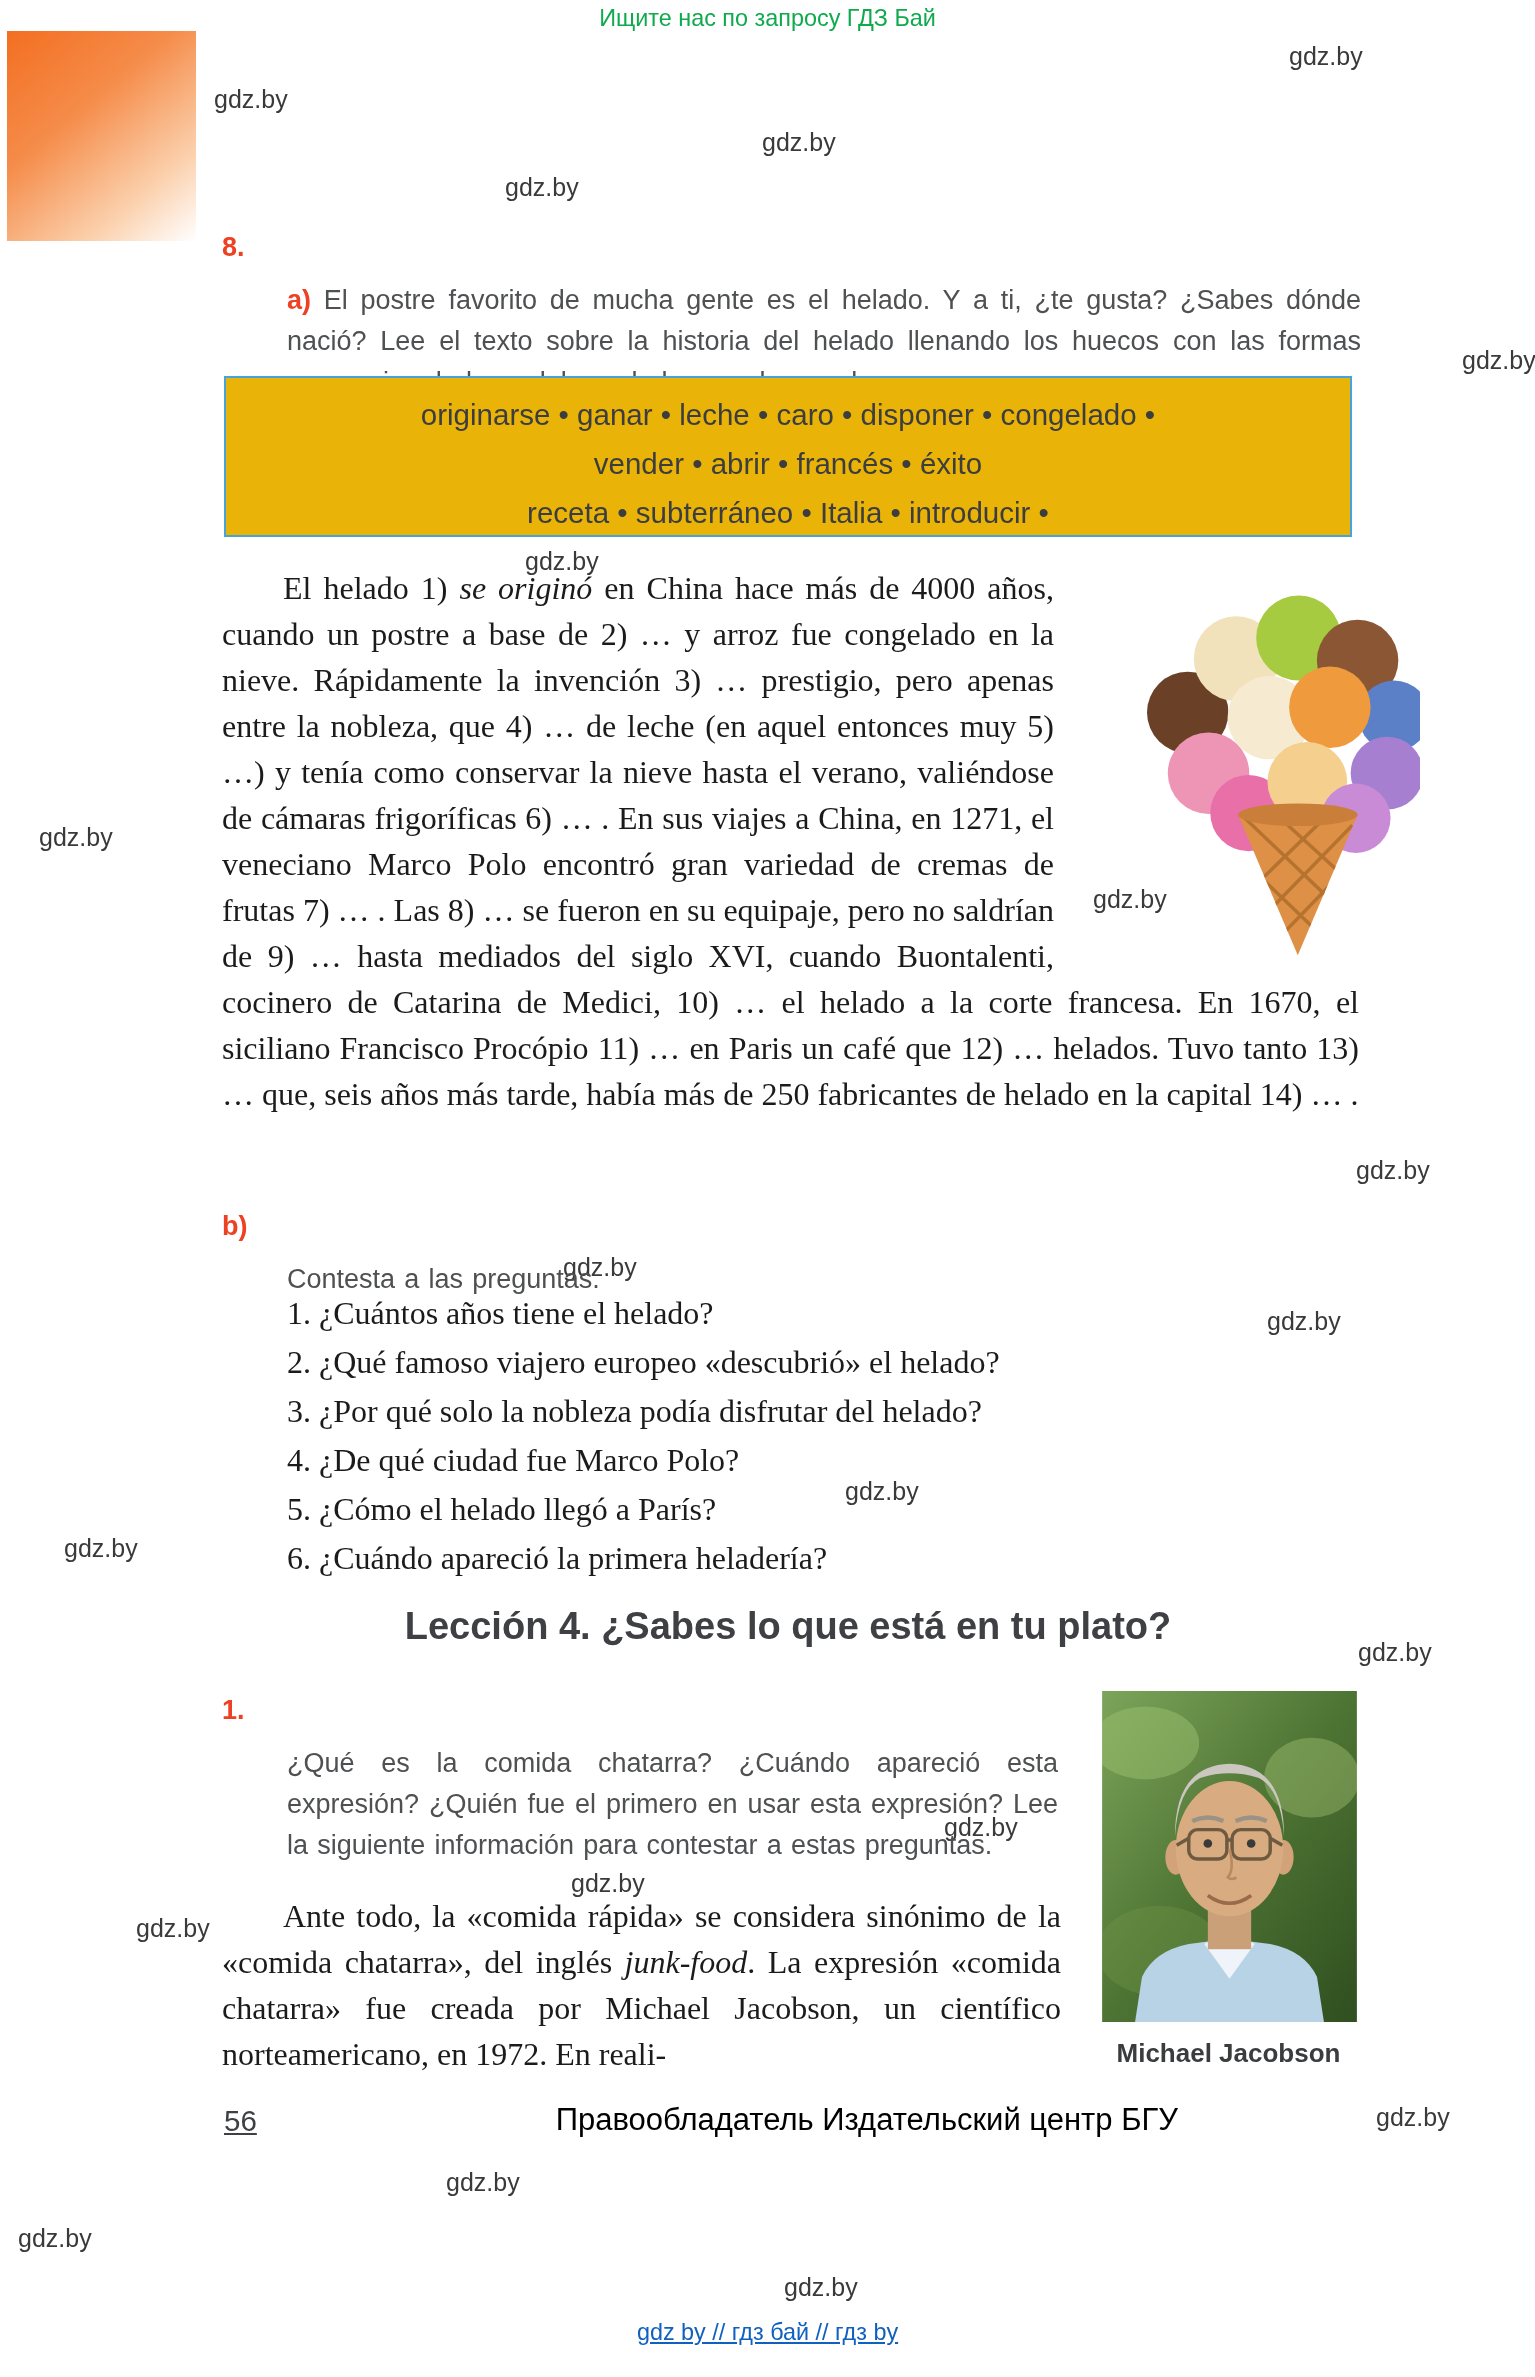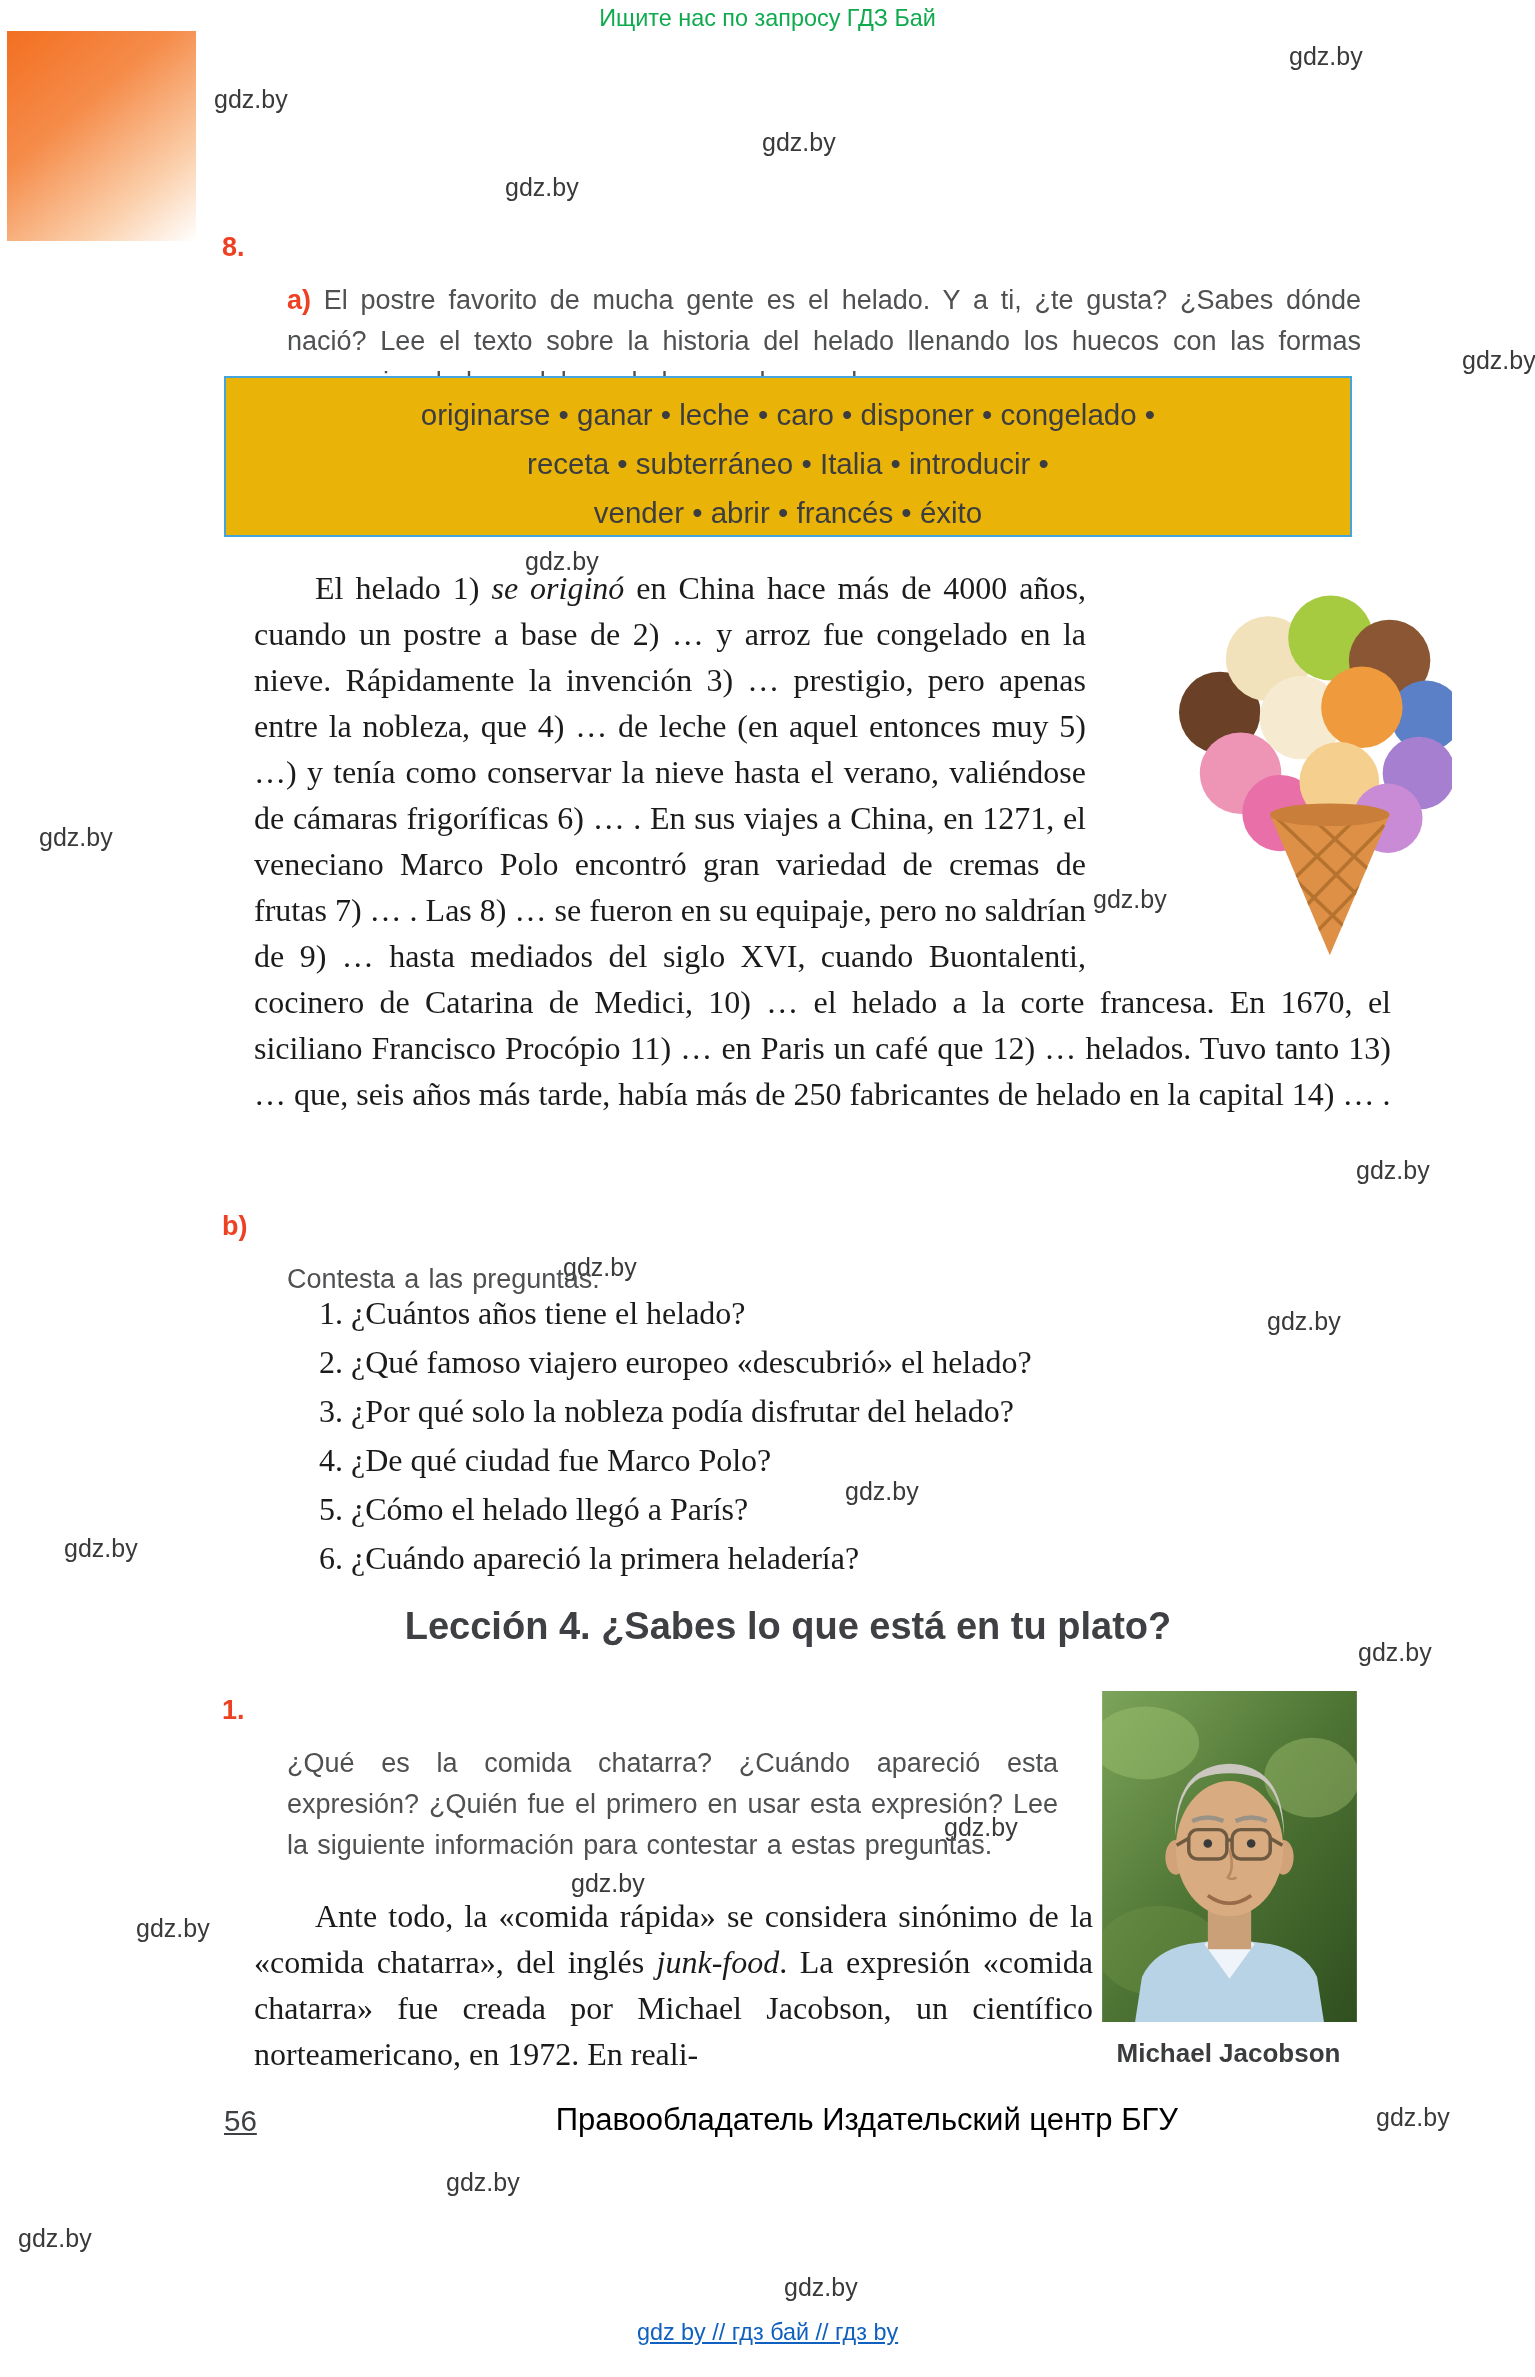--- a/index.html
+++ b/index.html
@@ -1,21 +1,21 @@
 <!DOCTYPE html>
 <html style="font-size:14px"><head>
 <meta charset="utf-8">
 <style>
   * { margin:0; padding:0; box-sizing:border-box; }
   html,body { background:#ffffff; }
   body {
     width:1535px; height:2377px; position:relative; overflow:hidden;
     font-family:"Liberation Sans", sans-serif; color:#1c1c1c;
   }
-  .serif { font-family:"Liberation Serif", serif;margin-left:32px; }
+  .serif { font-family:"Liberation Serif", serif; }
   .wm {
     position:absolute; font-size:25px; color:#3a3a3a;
     font-family:"Liberation Sans", sans-serif; white-space:nowrap;
   }
   .top-note {
     position:absolute; left:0; right:0; top:5.2px; text-align:center;
     color:#0faa4d; font-size:23.4px;
   }
   .orange-square {
     position:absolute; left:7px; top:31px; width:189px; height:210px;
@@ -102,22 +102,22 @@
 <div class="ex-block" style="left:222px;top:232px;width:1139px">
   <span class="ex-num">8.</span>
   <div class="instr">
     <span class="red">a)</span>
     <span>El postre favorito de mucha gente es el helado. Y a ti, ¿te gusta? ¿Sabes dónde nació? Lee el texto sobre la historia del helado llenando los huecos con las formas necesarias de las palabras dadas en el recuadro.</span>
   </div>
 </div>
 
 <div class="word-box">
   <div>originarse  •  ganar  •  leche  •  caro  •  disponer  •  congelado  •</div>
+  <div>vender  •  abrir  •  francés  •  éxito</div>
   <div>receta  •  subterráneo  •  Italia  •  introducir  •</div>
-  <div>vender  •  abrir  •  francés  •  éxito</div>
 </div>
 
 <div class="reading serif">
   <p>
     <span class="icecream-float">
       <svg viewBox="0 0 330 460" width="286" height="399">
         <circle cx="62" cy="170" r="47" fill="#6a4127"></circle>
         <circle cx="118" cy="108" r="49" fill="#f2e2bb"></circle>
         <circle cx="190" cy="84" r="49" fill="#a6cb40"></circle>
         <circle cx="258" cy="110" r="47" fill="#8a5634"></circle>

